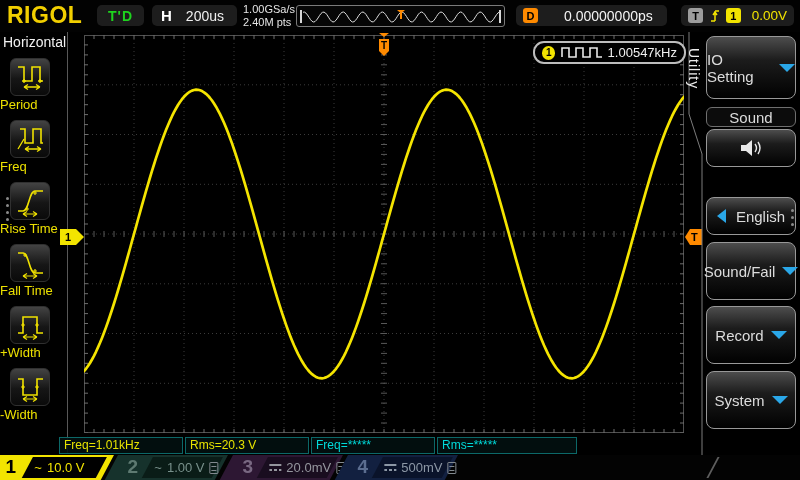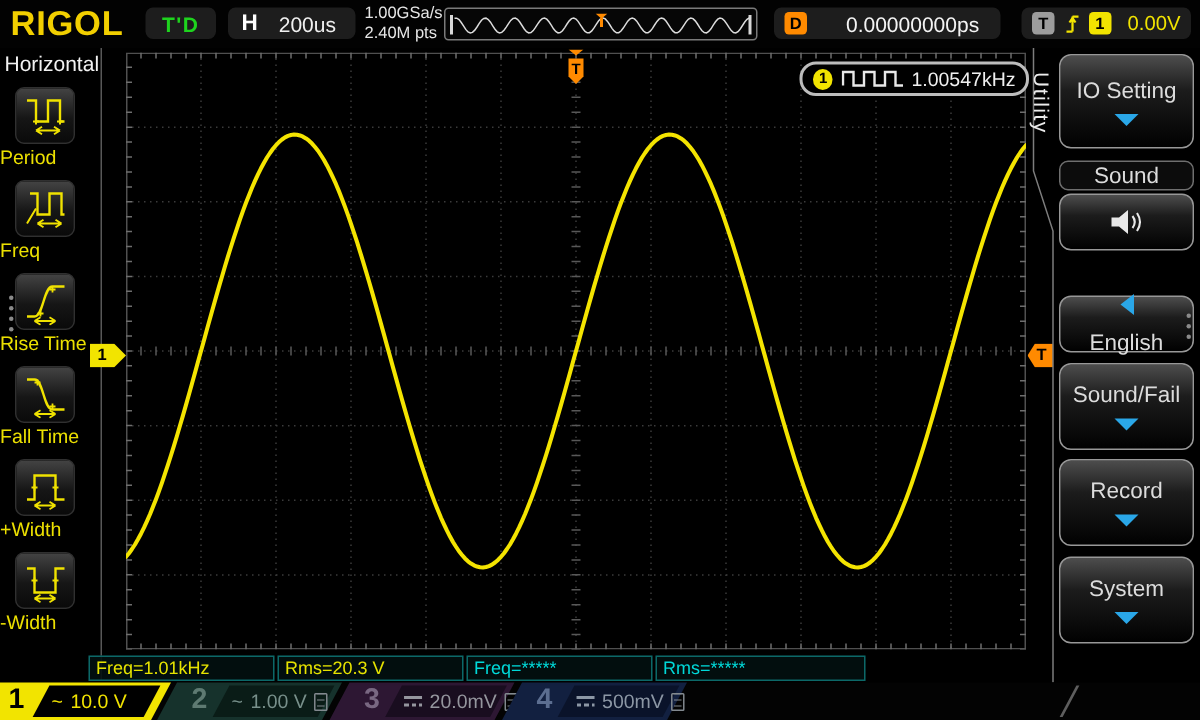--- a/index.html
+++ b/index.html
@@ -49,30 +49,30 @@
 .freqbadge{position:absolute;left:533px;top:41px;width:153px;height:23px;background:#000;
   border:2px solid #bdbdbd;border-radius:11px;display:flex;align-items:center;gap:6px;padding:0 7px}
 .freqbadge .cnum{width:14px;height:14px;border-radius:50%;background:#f2e400;color:#000;font-size:10px;
   font-weight:bold;display:flex;align-items:center;justify-content:center}
 .freqbadge .fval{color:#f0f0f0;font-size:13px;white-space:nowrap}
 
 
 .rtab{position:absolute;left:686px;top:48px;writing-mode:vertical-rl;font-size:14px;color:#ececec;letter-spacing:1px}
 .rbtn{position:absolute;left:706px;width:90px;border:1px solid #989898;border-radius:8px;cursor:pointer;
   background:linear-gradient(180deg,#4d4d4d,#1c1c1c 38%,#010101);color:#dcdcdc;
-  display:flex;flex-direction:column;align-items:center;justify-content:center;font-size:15px;gap:7px}
+  display:flex;align-items:center;justify-content:center;font-size:15px;gap:7px}
 .rlabel{position:absolute;left:706px;width:90px;height:20px;border:1px solid #6f6f6f;border-radius:6px;
   background:#0c0c0c;color:#dcdcdc;font-size:15px;display:flex;align-items:center;justify-content:center}
 .arr-down{width:0;height:0;border-left:8px solid transparent;border-right:8px solid transparent;border-top:8px solid #2aa7e8}
 .arr-left{width:0;height:0;border-top:7px solid transparent;border-bottom:7px solid transparent;border-right:9px solid #2aa7e8}
 #btn-io{top:36px;height:63px}
 #lbl-sound{top:107px}
 #btn-sound{top:129px;height:38px}
 #lbl-lang{top:175px}
-#btn-lang{top:197px;height:38px;flex-direction:column;gap:10px}
+#btn-lang{top:197px;height:38px;flex-direction:row;gap:10px}
 #btn-passfail{top:242px;height:58px}
 #btn-record{top:306px;height:58px}
 #btn-system{top:371px;height:58px}
 
 
 .meas{position:absolute;top:437px;height:17px;border:1px solid #0c6868;background:rgba(2,16,16,.9);
   font-size:12px;line-height:15px;padding-left:4px;white-space:nowrap;overflow:hidden}
 .ylw{color:#e6e300}.cyn{color:#00d9d9}
 #m1{left:59px;width:124px}#m2{left:185px;width:124px}#m3{left:311px;width:124px}#m4{left:437px;width:140px}
 

